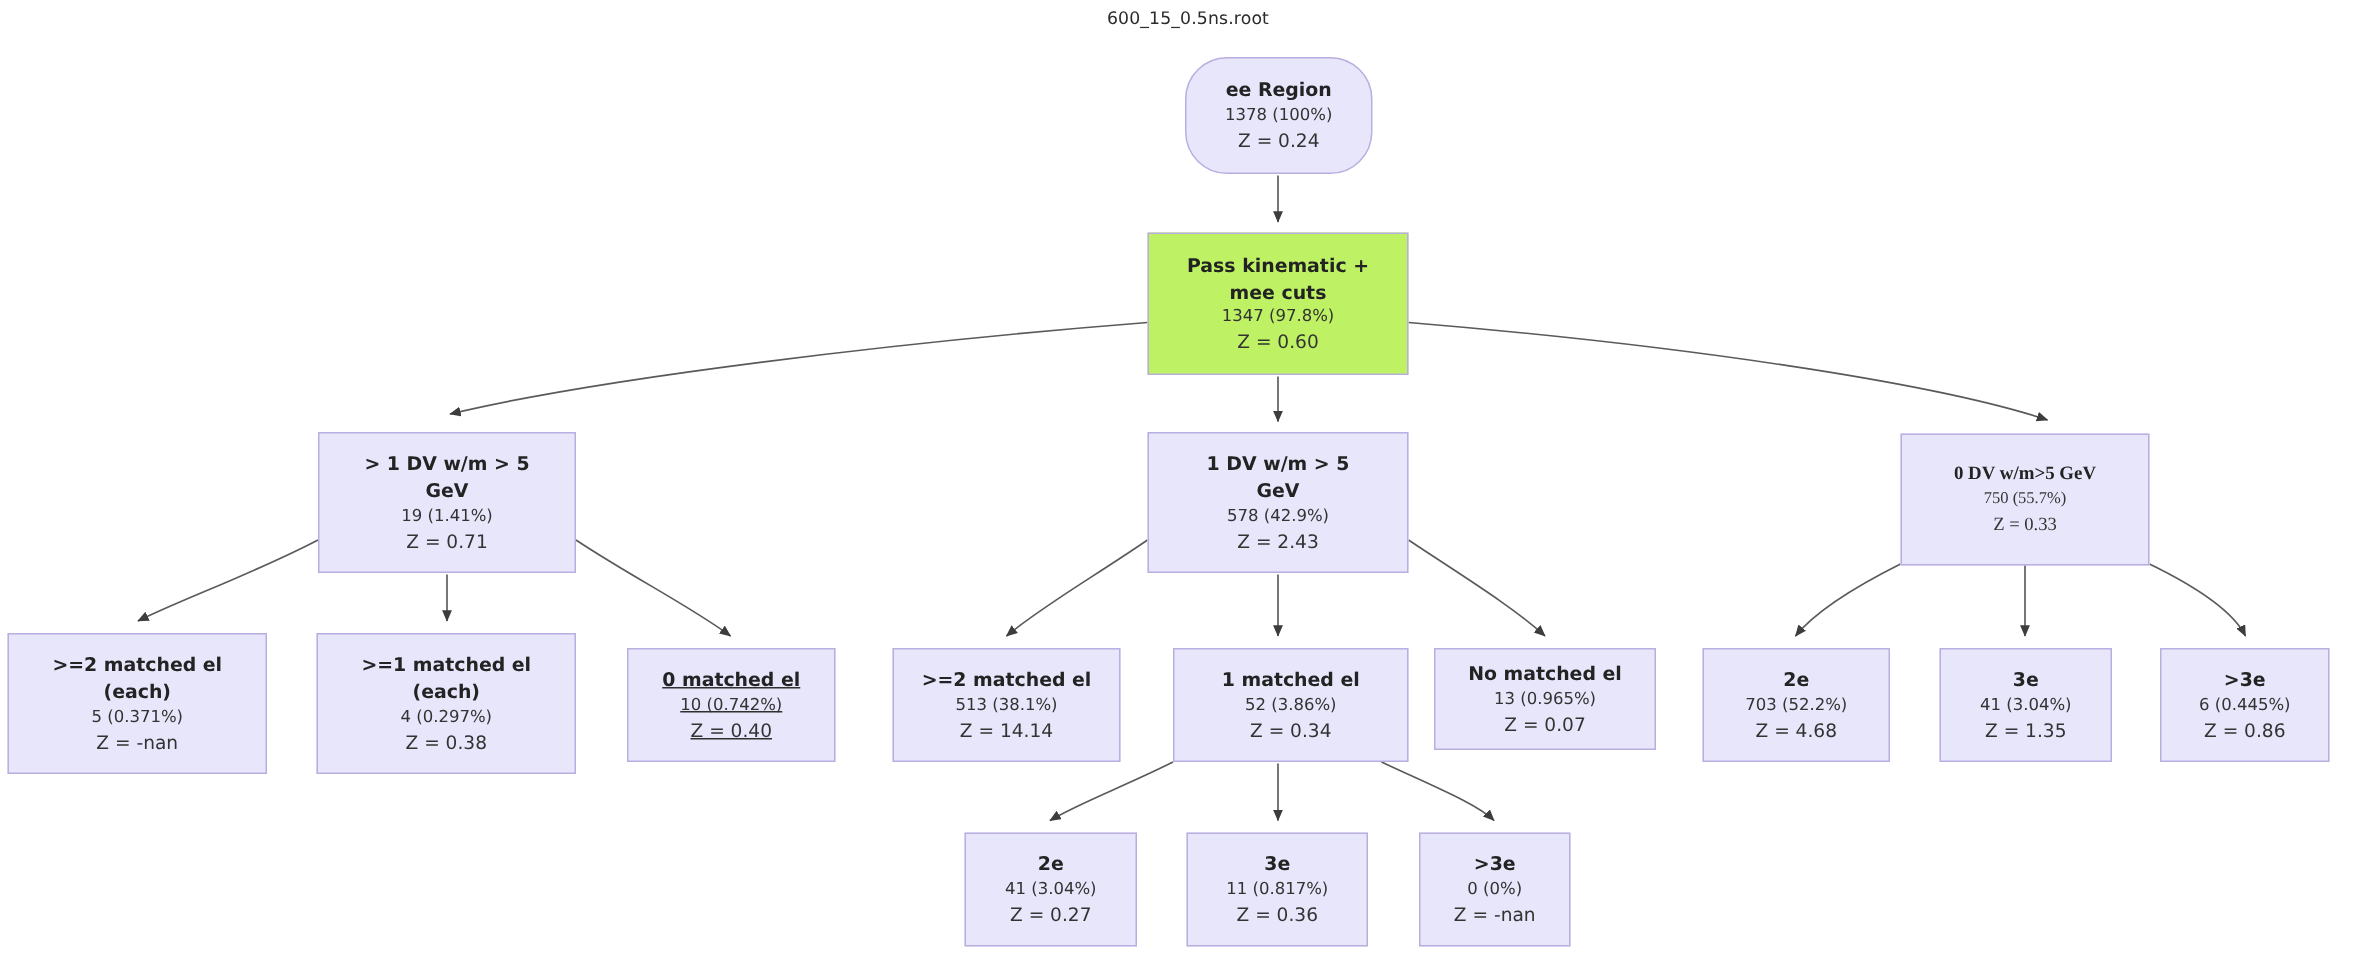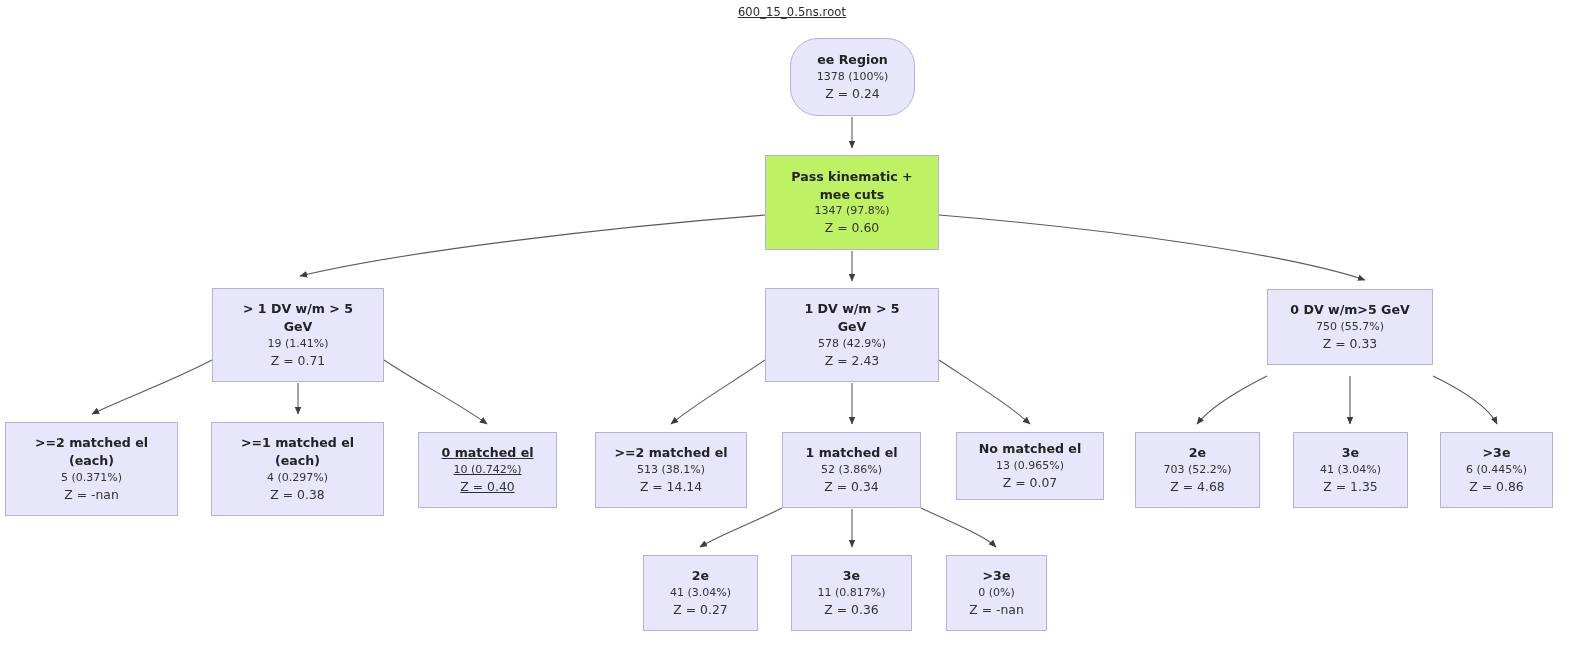--- a/index.html
+++ b/index.html
@@ -28,21 +28,20 @@
   }
   .graph-title {
     position: absolute;
     left: 0;
     top: 5px;
     width: 1584px;
     text-align: center;
     font-size: 11.5px;
     color: #2b2b2b;
     letter-spacing: 0.1px;
-    text-decoration: underline;
   }
   .node {
     position: absolute;
     box-sizing: border-box;
     background: #e7e6fb;
     border: 1px solid #b9aee0;
     display: flex;
     flex-direction: column;
     align-items: center;
     justify-content: center;
@@ -119,21 +118,21 @@
 GeV</div>
         <div class="node-count">19 (1.41%)</div>
         <div class="node-z">Z = 0.71</div>
       </div>
       <div class="node" style="left: 765px; top: 288px; width: 174px; height: 94px; background: rgb(231, 230, 251); border-color: rgb(185, 174, 224);">
         <div class="node-label">1 DV w/m &gt; 5
 GeV</div>
         <div class="node-count">578 (42.9%)</div>
         <div class="node-z">Z = 2.43</div>
       </div>
-      <div class="node" style="left: 1267px; top: 289px; width: 166px; height: 76px; background: rgb(231, 230, 251); border-color: rgb(185, 174, 224);">
+      <div class="node" style="left: 1267px; top: 289px; width: 166px; height: 88px; background: rgb(231, 230, 251); border-color: rgb(185, 174, 224); font-family: Liberation Serif, serif;">
         <div class="node-label">0 DV w/m&gt;5 GeV</div>
         <div class="node-count">750 (55.7%)</div>
         <div class="node-z">Z = 0.33</div>
       </div>
       <div class="node" style="left: 5px; top: 422px; width: 173px; height: 94px; background: rgb(231, 230, 251); border-color: rgb(185, 174, 224);">
         <div class="node-label">&gt;=2 matched el
 (each)</div>
         <div class="node-count">5 (0.371%)</div>
         <div class="node-z">Z = -nan</div>
       </div>
@@ -146,21 +145,21 @@
       <div class="node" style="left: 418px; top: 432px; width: 139px; height: 76px; background: rgb(231, 230, 251); border-color: rgb(185, 174, 224); text-decoration: underline;">
         <div class="node-label">0 matched el</div>
         <div class="node-count">10 (0.742%)</div>
         <div class="node-z">Z = 0.40</div>
       </div>
       <div class="node" style="left: 595px; top: 432px; width: 152px; height: 76px; background: rgb(231, 230, 251); border-color: rgb(185, 174, 224);">
         <div class="node-label">&gt;=2 matched el</div>
         <div class="node-count">513 (38.1%)</div>
         <div class="node-z">Z = 14.14</div>
       </div>
-      <div class="node" style="left: 782px; top: 432px; width: 139px; height: 76px; background: rgb(231, 230, 251); border-color: rgb(185, 174, 224);">
+      <div class="node" style="left: 782px; top: 432px; width: 157px; height: 76px; background: rgb(231, 230, 251); border-color: rgb(185, 174, 224);">
         <div class="node-label">1 matched el</div>
         <div class="node-count">52 (3.86%)</div>
         <div class="node-z">Z = 0.34</div>
       </div>
       <div class="node" style="left: 956px; top: 432px; width: 148px; height: 68px; background: rgb(231, 230, 251); border-color: rgb(185, 174, 224);">
         <div class="node-label">No matched el</div>
         <div class="node-count">13 (0.965%)</div>
         <div class="node-z">Z = 0.07</div>
       </div>
       <div class="node" style="left: 1135px; top: 432px; width: 125px; height: 76px; background: rgb(231, 230, 251); border-color: rgb(185, 174, 224);">

